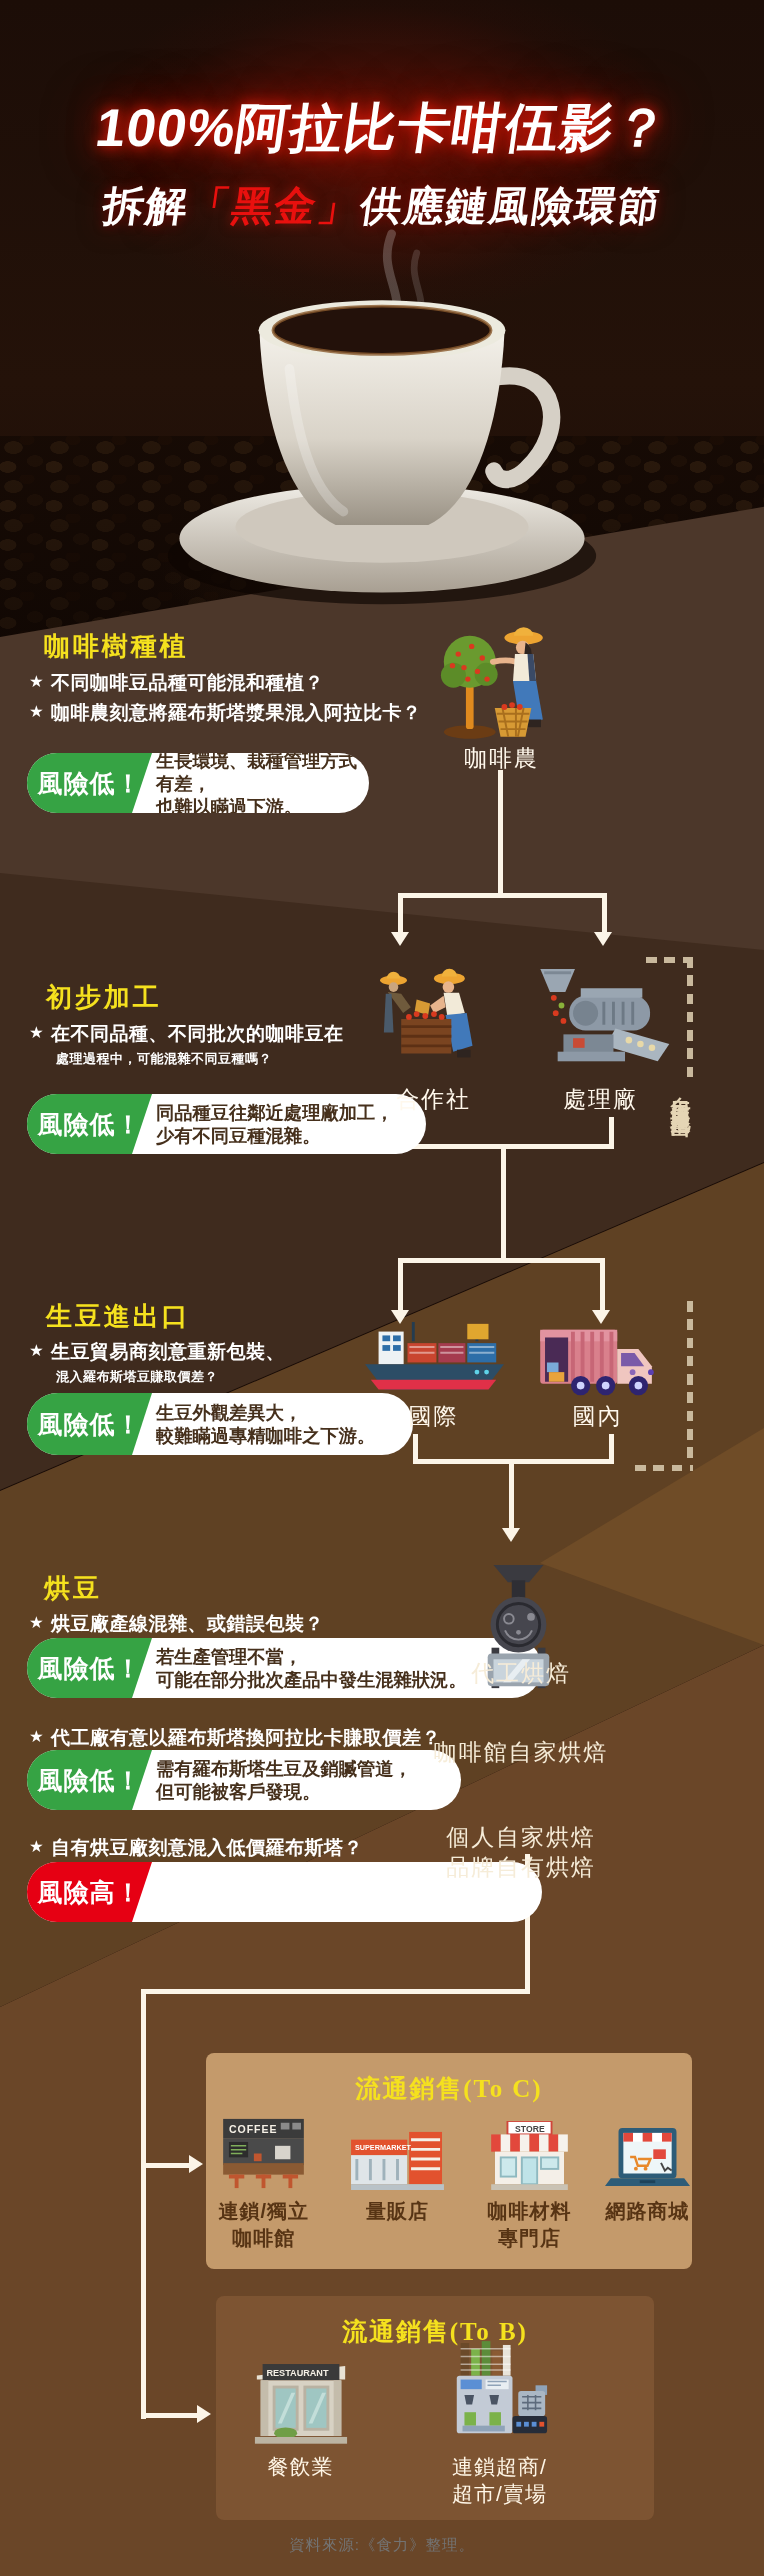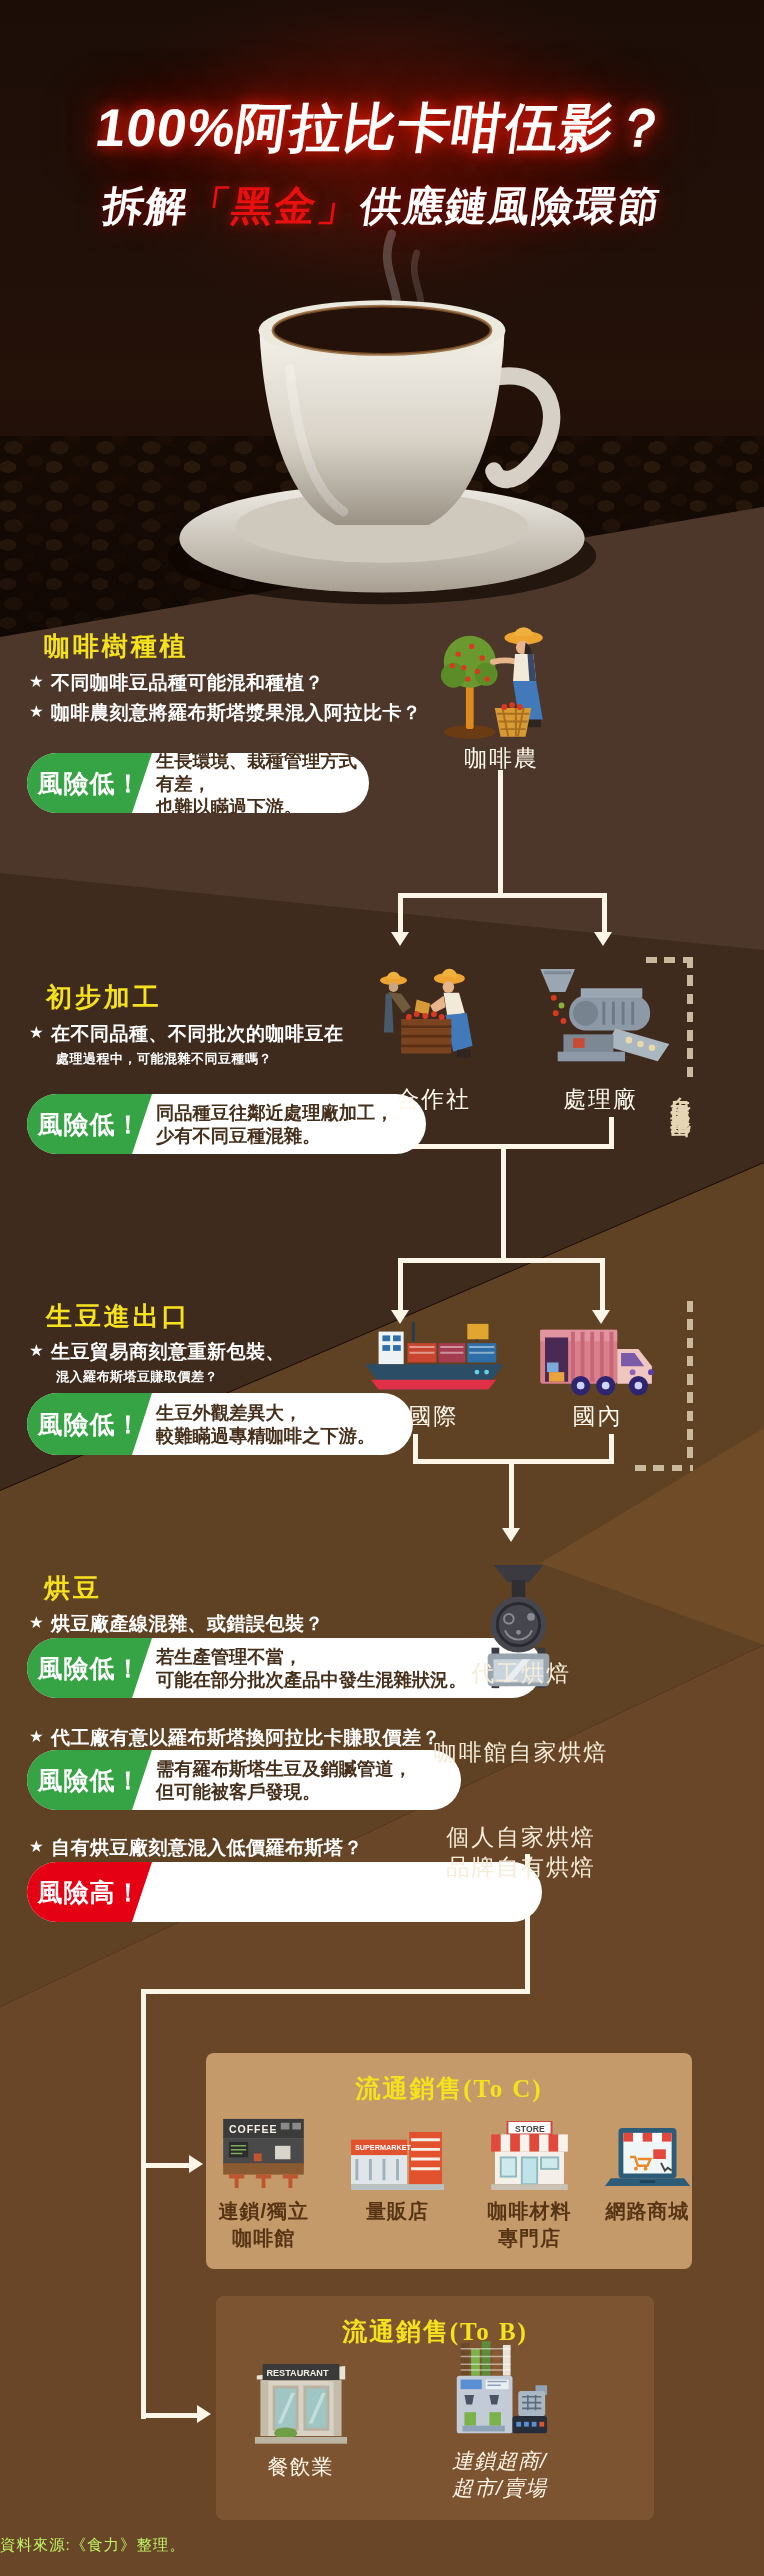--- a/index.html
+++ b/index.html
@@ -74,21 +74,21 @@
   .panel{border-radius:8px;z-index:9;}
   .panel.toc{background:#c49a6b;}
   .panel.tob{background:#7d5432;}
   .panel-title{position:absolute;left:0;width:100%;text-align:center;font-family:"Liberation Serif",serif;
     font-weight:bold;font-size:25px;color:#f5e11e;letter-spacing:1.9px;}
   .shop{position:absolute;width:127px;display:flex;flex-direction:column;align-items:center;}
   .shop-iconbox{height:77px;display:flex;align-items:flex-end;justify-content:center;}
   .shop-label{margin-top:7.7px;color:#573414;font-weight:bold;font-size:20px;line-height:27px;text-align:center;letter-spacing:1px;}
   .tob .shop-iconbox{height:93px;}
   .tob .shop-label{color:#fff6e6;font-weight:normal;font-size:21px;}
-  .footer{left:0;top:2535px;width:764px;text-align:left;color:#bef264;font-size:15.4px;letter-spacing:1px;z-index:10;}
+  .footer{left:0;top:2535px;width:764px;text-align:center;color:#737373;font-size:15.4px;letter-spacing:1px;z-index:10;}
   svg{display:block;}
 </style>
 </head>
 <body>
 
 <div id="canvas">
 
   <div class="abs hdr-bg"></div>
   <div class="abs beans"></div>
   <div class="abs beans-shade"></div>
@@ -542,21 +542,21 @@
           <path d="M74 58 h20 M74 64 h20 M74 70 h20 M80 56 v16 M88 56 v16" stroke="#5d6b7c" stroke-width="1.6"></path>
           <rect x="64" y="78" width="36" height="18" rx="3" fill="#262c38"></rect>
           <g fill="#5b8fd4">
               <rect x="68" y="84" width="5" height="5"></rect>
               <rect x="76" y="84" width="5" height="5"></rect>
               <rect x="84" y="84" width="5" height="5"></rect>
               <rect x="92" y="84" width="5" height="5" fill="#e2522e"></rect>
             </g>
         </svg>
       </div>
-      <div class="shop-label" style="margin-top:2px;font-style:italic;">
+      <div class="shop-label" style="margin-top:8px;">
         <div>連鎖超商/</div>
         <div>超市/賣場</div>
       </div>
     </div>
   </div>
 
   <div class="abs footer">資料來源:《食力》整理。</div>
 
 </div>
 

